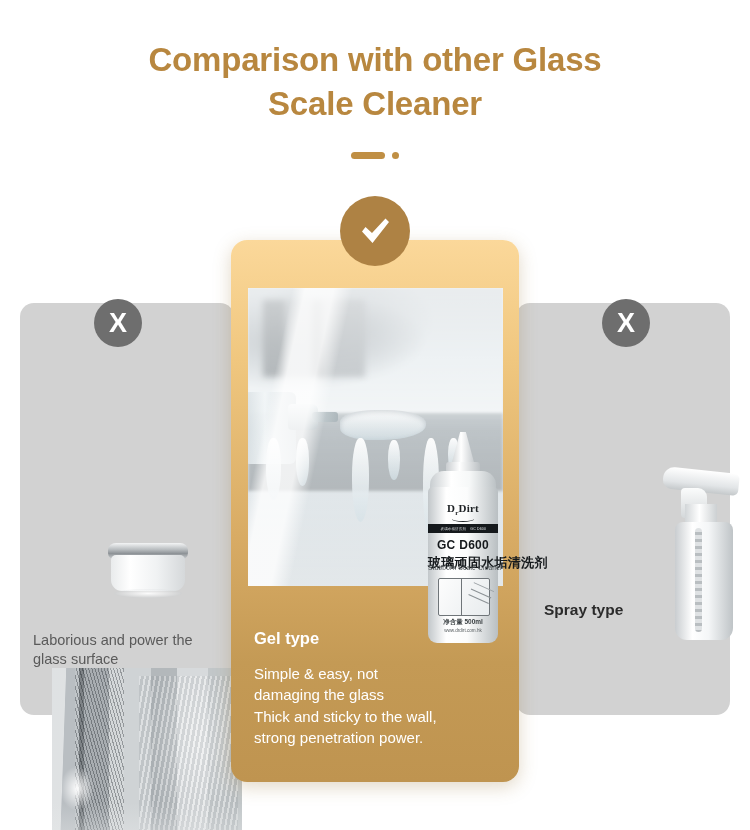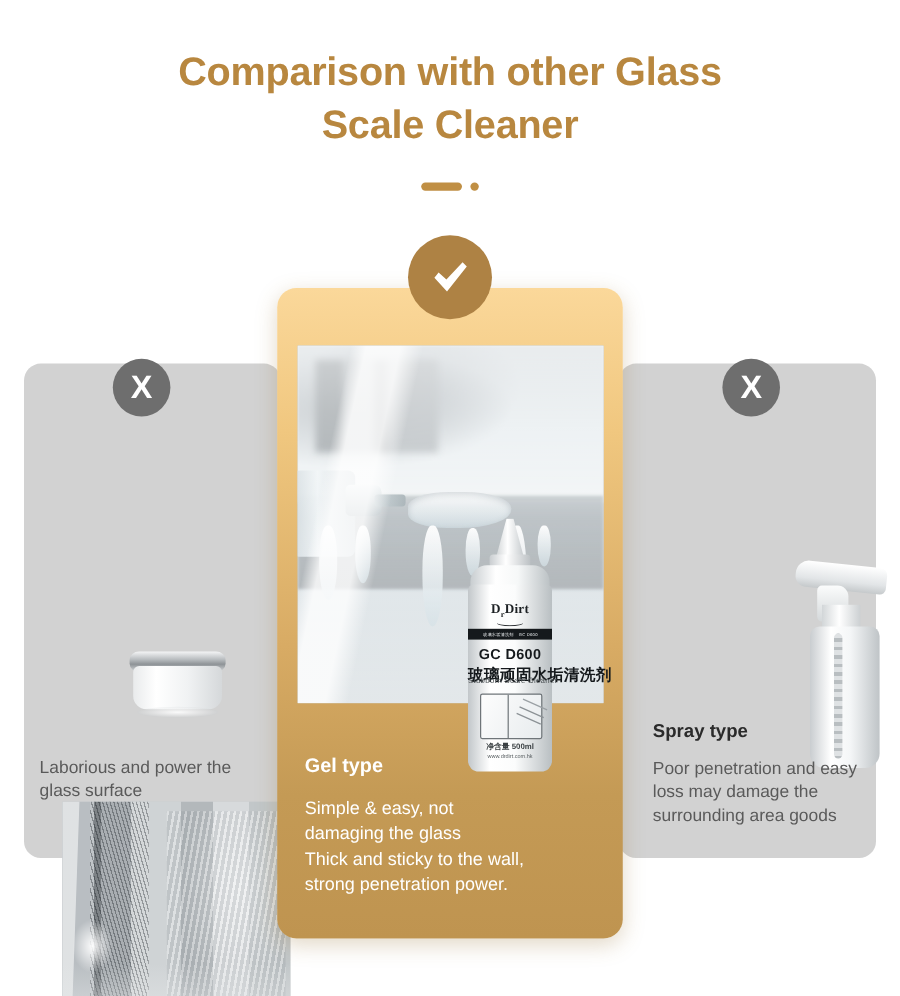--- a/index.html
+++ b/index.html
@@ -182,21 +182,21 @@
     background:linear-gradient(180deg,rgba(255,255,255,.95),rgba(198,214,221,.8));
   }
   .drip.d1{left:18px;top:150px;width:15px;height:62px;}
   .drip.d2{left:48px;top:150px;width:13px;height:48px;}
   .drip.d3{left:104px;top:150px;width:17px;height:84px;}
   .drip.d4{left:140px;top:152px;width:12px;height:40px;}
   .drip.d5{left:175px;top:150px;width:16px;height:100px;}
   .drip.d6{left:200px;top:150px;width:11px;height:34px;}
 
   
-  .bottle{position:absolute;left:386px;top:432px;width:78px;height:213px;z-index:6;}
+  .bottle{position:absolute;left:424px;top:432px;width:78px;height:213px;z-index:6;}
   .bottle .nozzle{
     position:absolute;left:27px;top:0;width:24px;height:34px;
     background:linear-gradient(90deg,#cfd3d5,#ffffff 42%,#c4c9cc);
     clip-path:polygon(38% 0,62% 0,100% 100%,0 100%);
   }
   .bottle .collar{
     position:absolute;left:22px;top:30px;width:34px;height:11px;border-radius:3px;
     background:linear-gradient(90deg,#c9cdd0,#ffffff 40%,#bcc1c4);
   }
   .bottle .shoulder{
@@ -311,21 +311,20 @@
     
   </div>
   <div class="sprayer-white" style="position:absolute;left:655px;top:470px;">
     <div class="nose"></div>
     <div class="trig"></div>
     <div class="neck"></div>
     <div class="btl"></div>
     <div class="tube"></div>
   </div>
   <div class="card-head h-right">Spray type</div>
-  <div class="card-body b-right">Poor penetration and easy loss may damage the surrounding area goods</div>
   <div class="badge badge-x right">X</div>
 
   <div class="card center-card"></div>
 
   <div class="photo photo-center">
     <div class="gel-scene"></div>
     <div class="gel-bg-top"></div>
     <div class="gel-bg-win"></div>
     <div class="gel-bg-wall"></div>
     <div class="squeeze">

